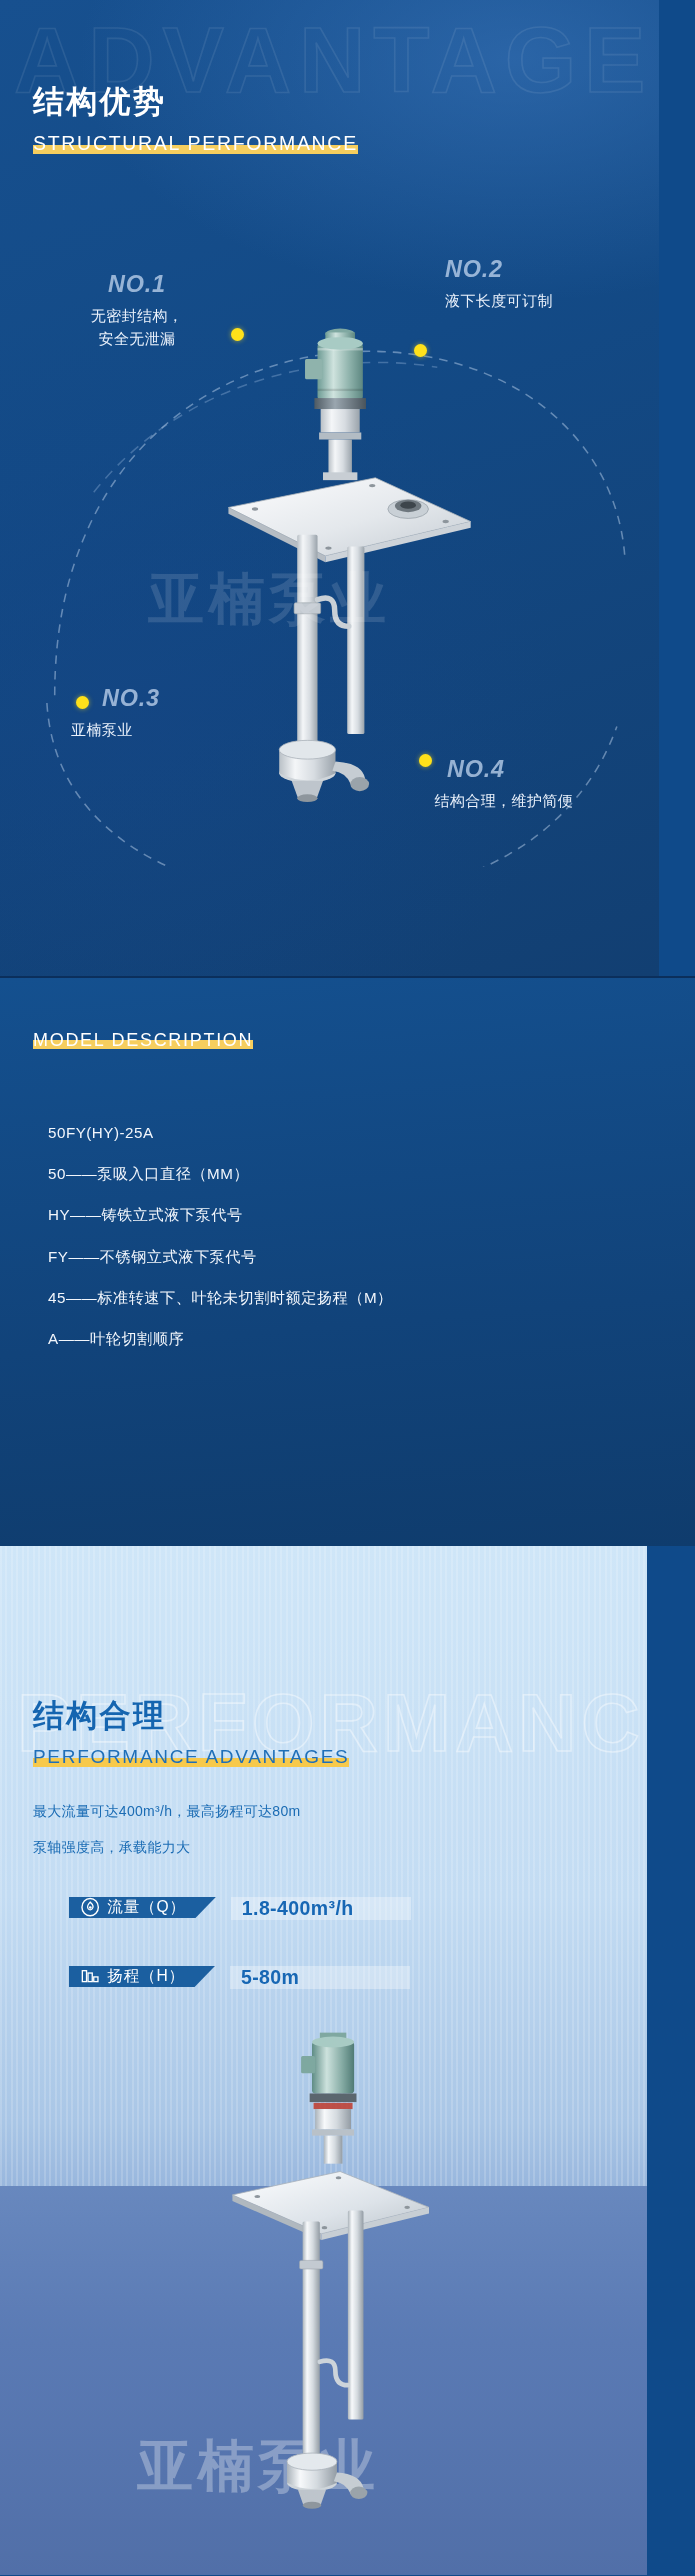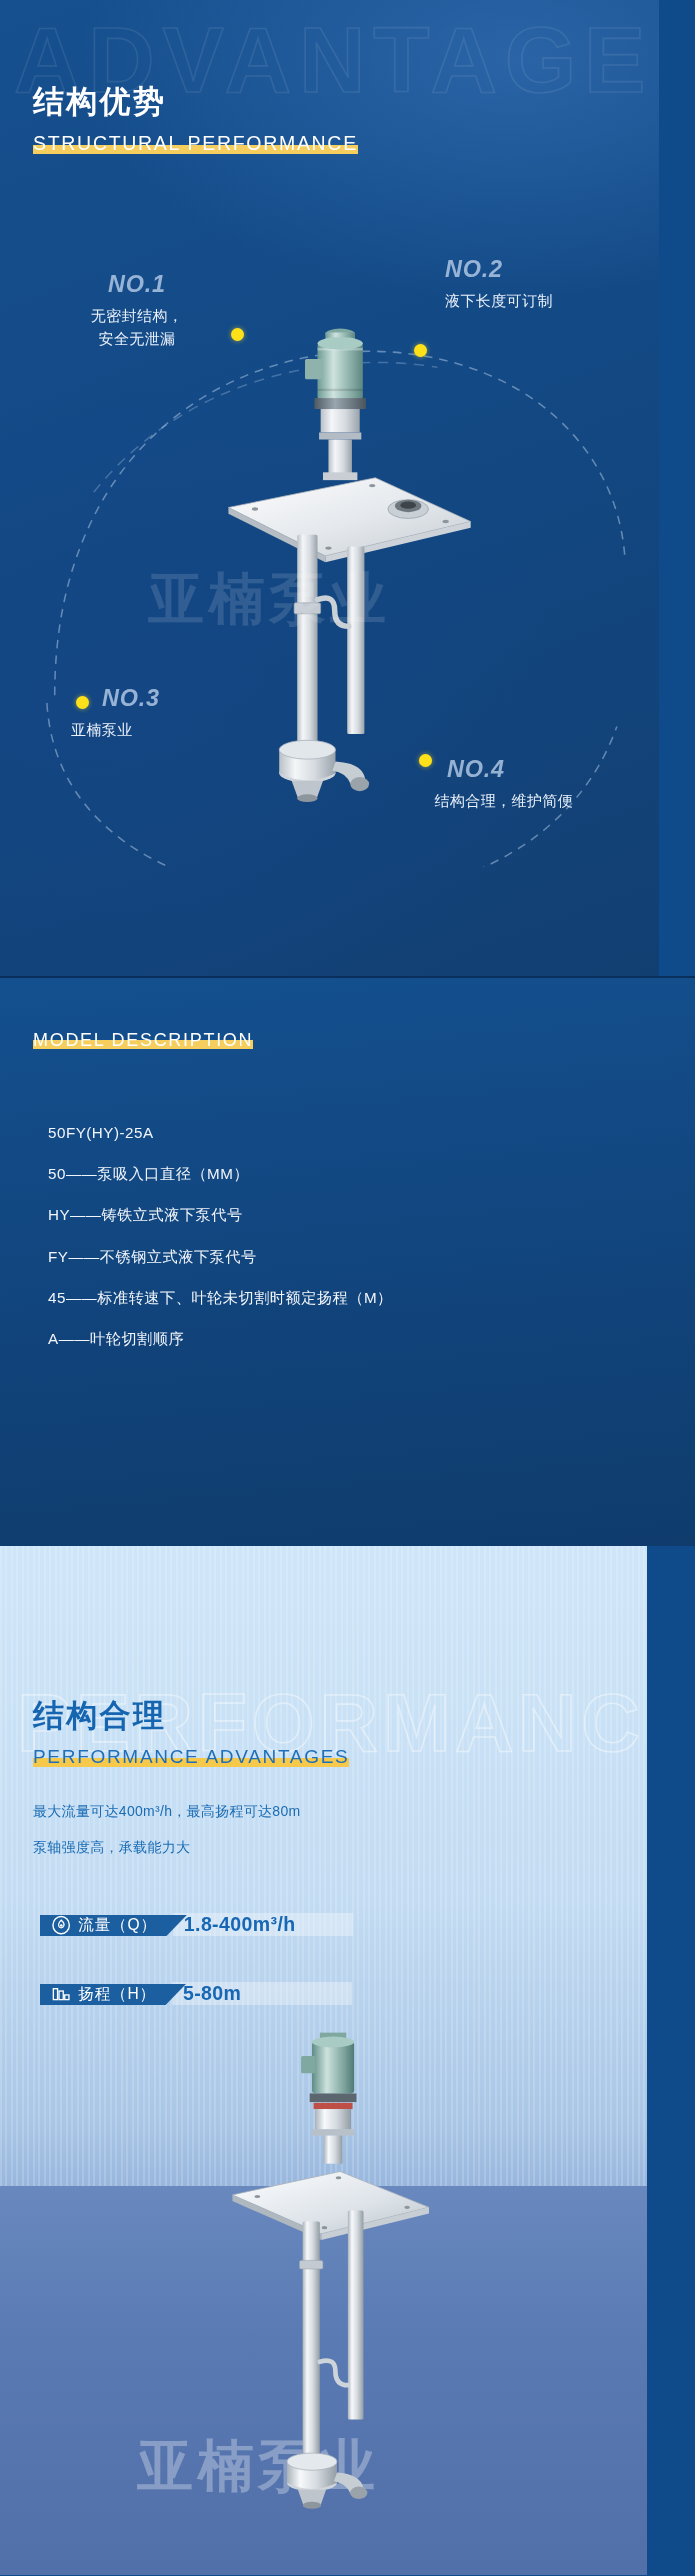--- a/index.html
+++ b/index.html
@@ -197,22 +197,23 @@
     color: #1b6cb4;
     letter-spacing: 0.3px;
     line-height: 1;
     margin-bottom: 22px;
     white-space: nowrap;
   }
   .spec-row {
     position: absolute;
     left: 33px;
     display: flex;
-    align-items: flex-end;
+    align-items: flex-start;
     height: 39px;
+    gap: 29px;
   }
   .spec-row.r1 { top: 351px; }
   .spec-row.r2 { top: 420px; }
   .spec-accent {
     width: 7px;
     background: #f7c94b;
     border-radius: 3.1px 0 0 3.1px;
   }
   .spec-tag {
     position: relative;

